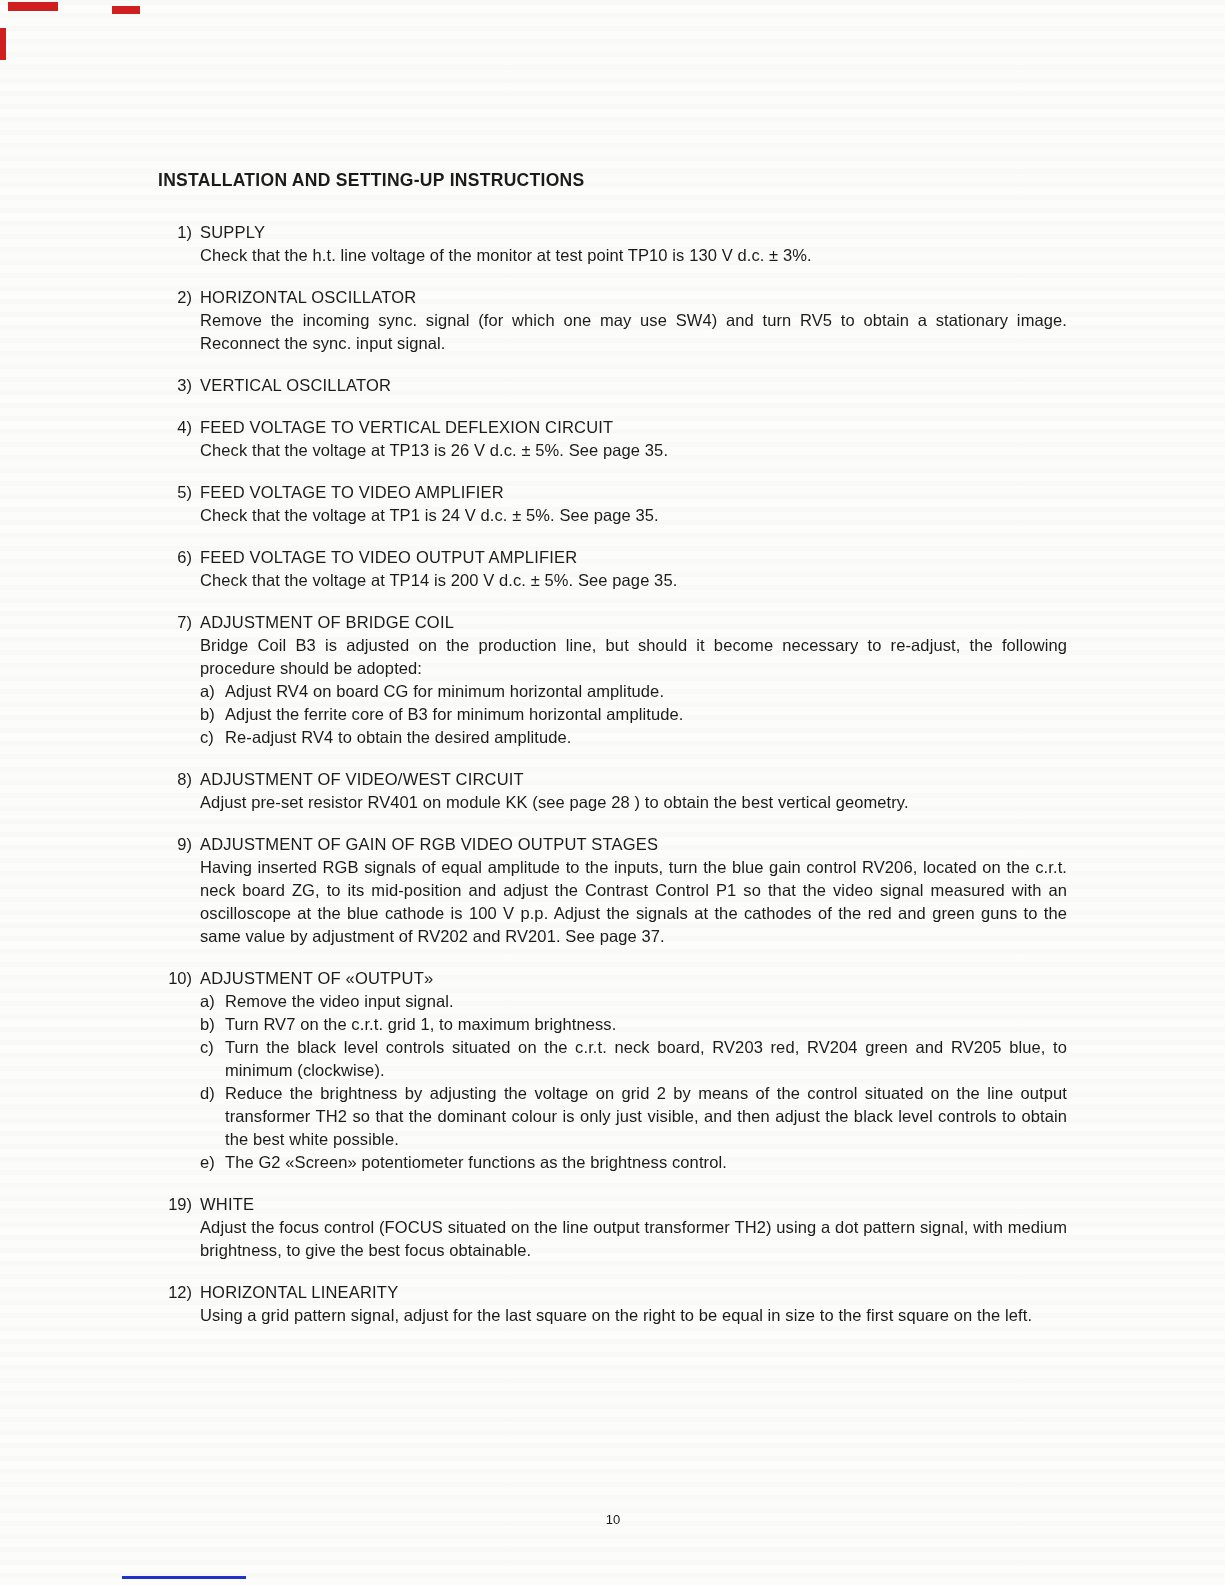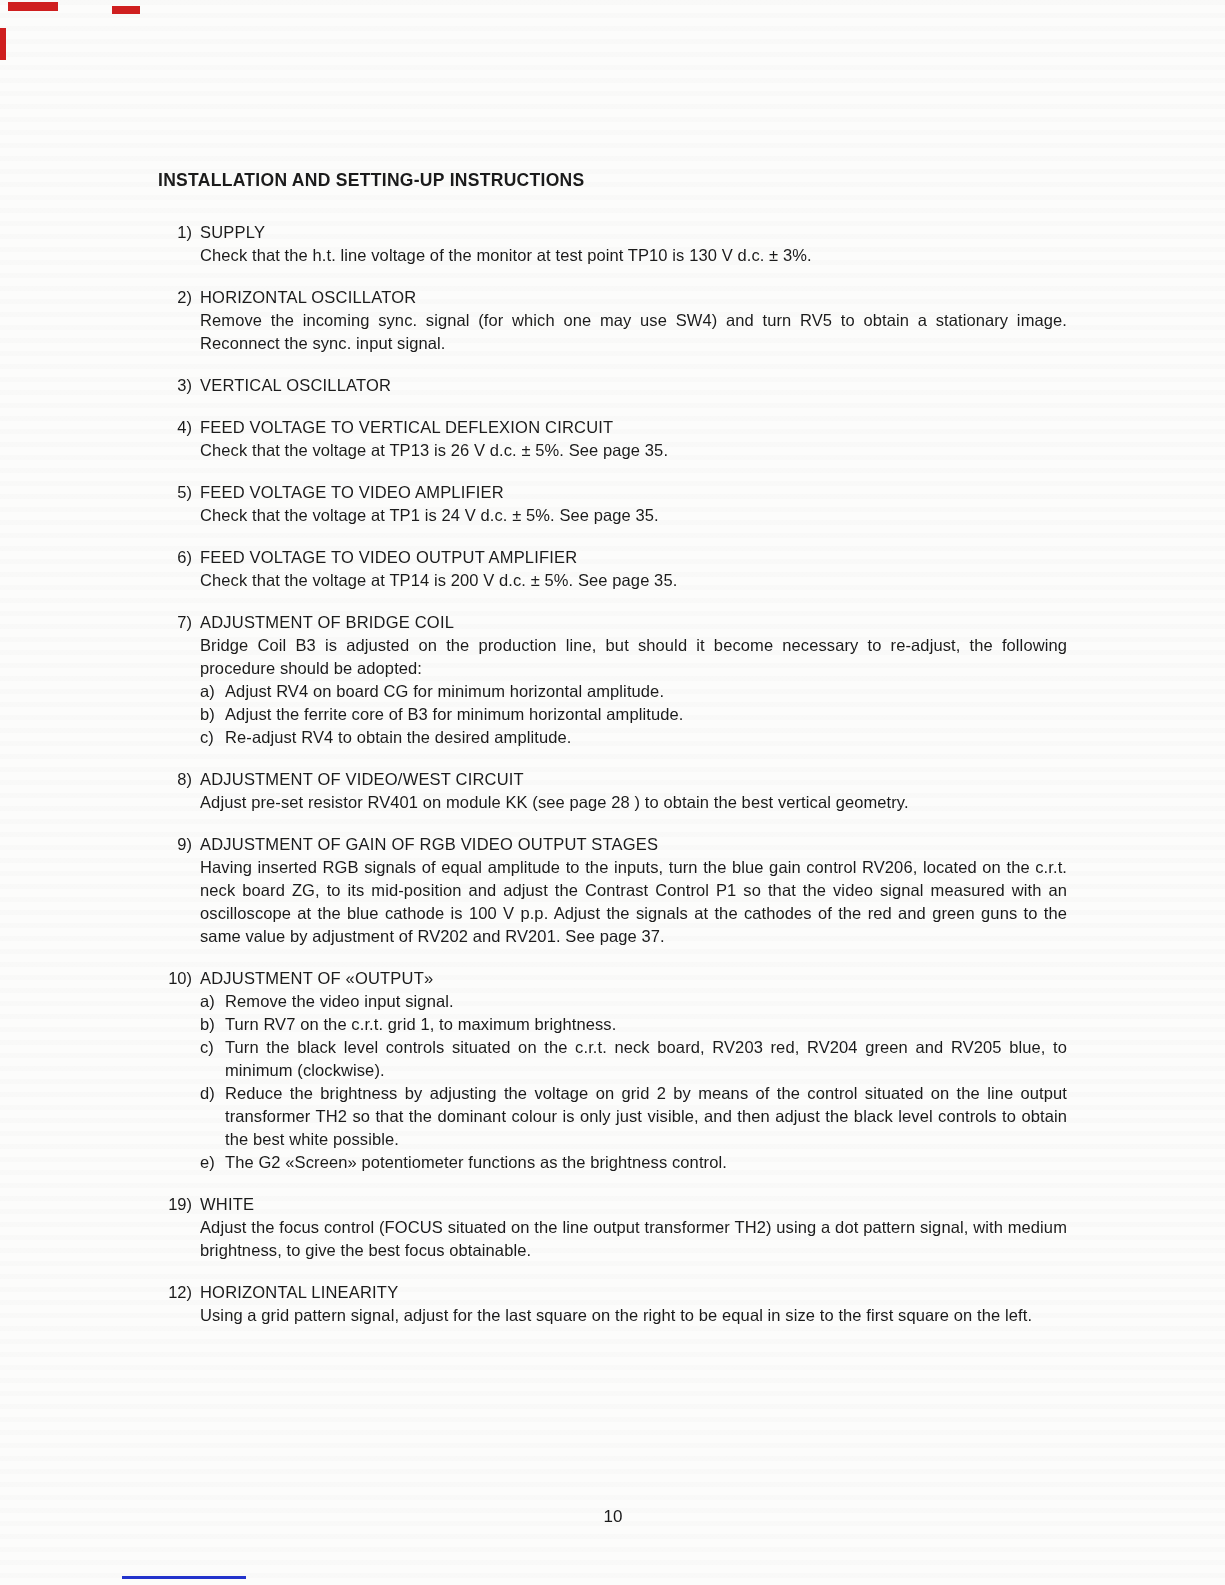--- a/index.html
+++ b/index.html
@@ -71,21 +71,21 @@
     flex: 1 1 auto;
     text-align: justify;
     letter-spacing: 0.1px;
   }
   .page-number {
     position: absolute;
     left: 1px;
     right: 0;
     bottom: 58px;
     text-align: center;
-    font-size: 17px;
+    font-size: 13px;
   }
   
   .artifact { position: absolute; }
   .artifact-red-1   { left: 8px;   top: 2px;    width: 50px;  height: 9px;  background: #cf1f1f; }
   .artifact-red-2   { left: 112px; top: 6px;    width: 28px;  height: 8px;  background: #cf1f1f; }
   .artifact-red-3   { left: 0px;   top: 28px;   width: 6px;   height: 32px; background: #cf1f1f; }
   .artifact-blue-1  { left: 122px; top: 1576px; width: 124px; height: 3px;  background: #2233cc; }
 </style>
 </head>
 <body>

